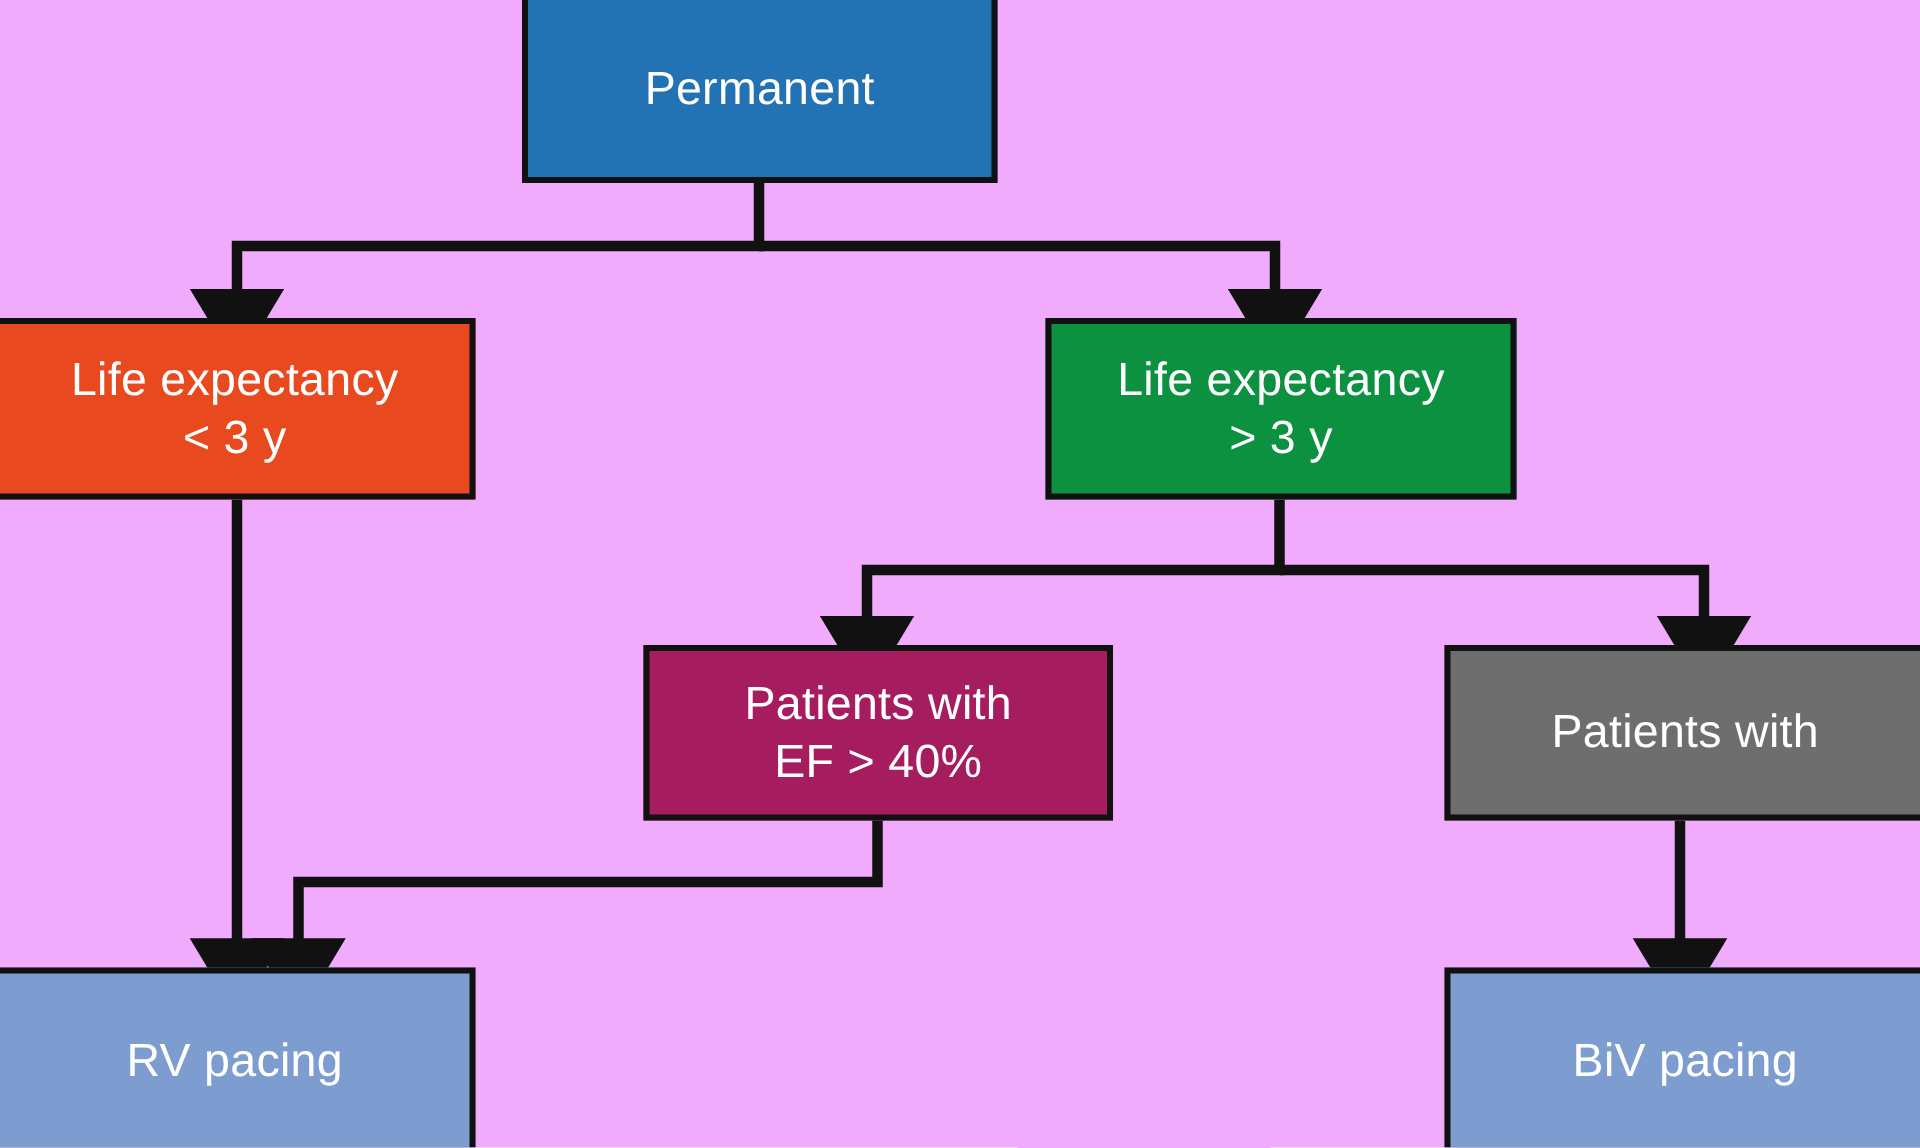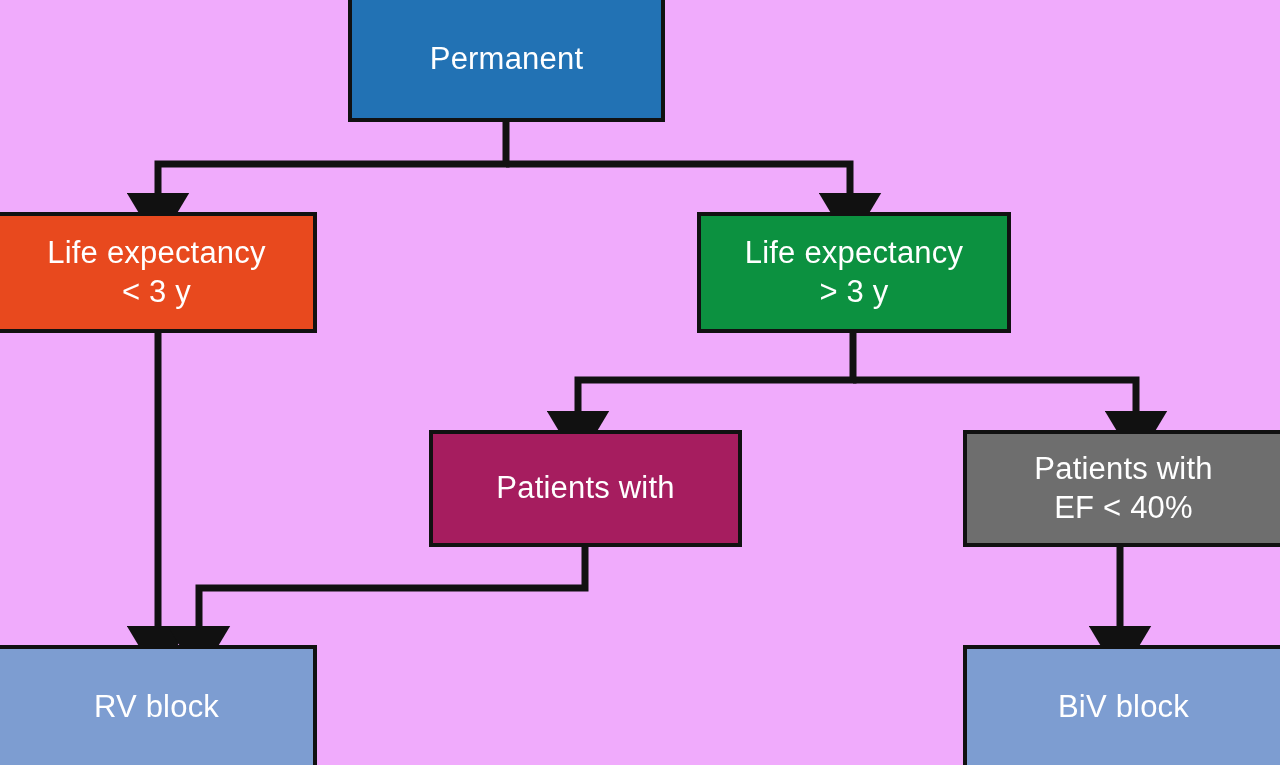--- a/index.html
+++ b/index.html
@@ -101,28 +101,28 @@
     <span class="line">&lt; 3 y</span>
   </div>
 
   <div class="node" id="node-life-long" style="background: rgb(12, 145, 64);">
     <span class="line">Life expectancy</span>
     <span class="line">&gt; 3 y</span>
   </div>
 
   <div class="node" id="node-ef-high" style="background: rgb(166, 29, 95);">
     <span class="line">Patients with</span>
+    <span class="line">EF &gt; 40%</span>
   </div>
 
   <div class="node" id="node-ef-low" style="background: rgb(110, 110, 110);">
     <span class="line">Patients with</span>
-    <span class="line">EF &lt; 40%</span>
   </div>
 
   <div class="node" id="node-rv-pacing" style="background: rgb(125, 157, 209);">
-    <span class="line">RV block</span>
+    <span class="line">RV pacing</span>
   </div>
 
   <div class="node" id="node-biv-pacing" style="background: rgb(125, 157, 209);">
-    <span class="line">BiV block</span>
+    <span class="line">BiV pacing</span>
   </div>
 
 </div>
 
 </body></html>

